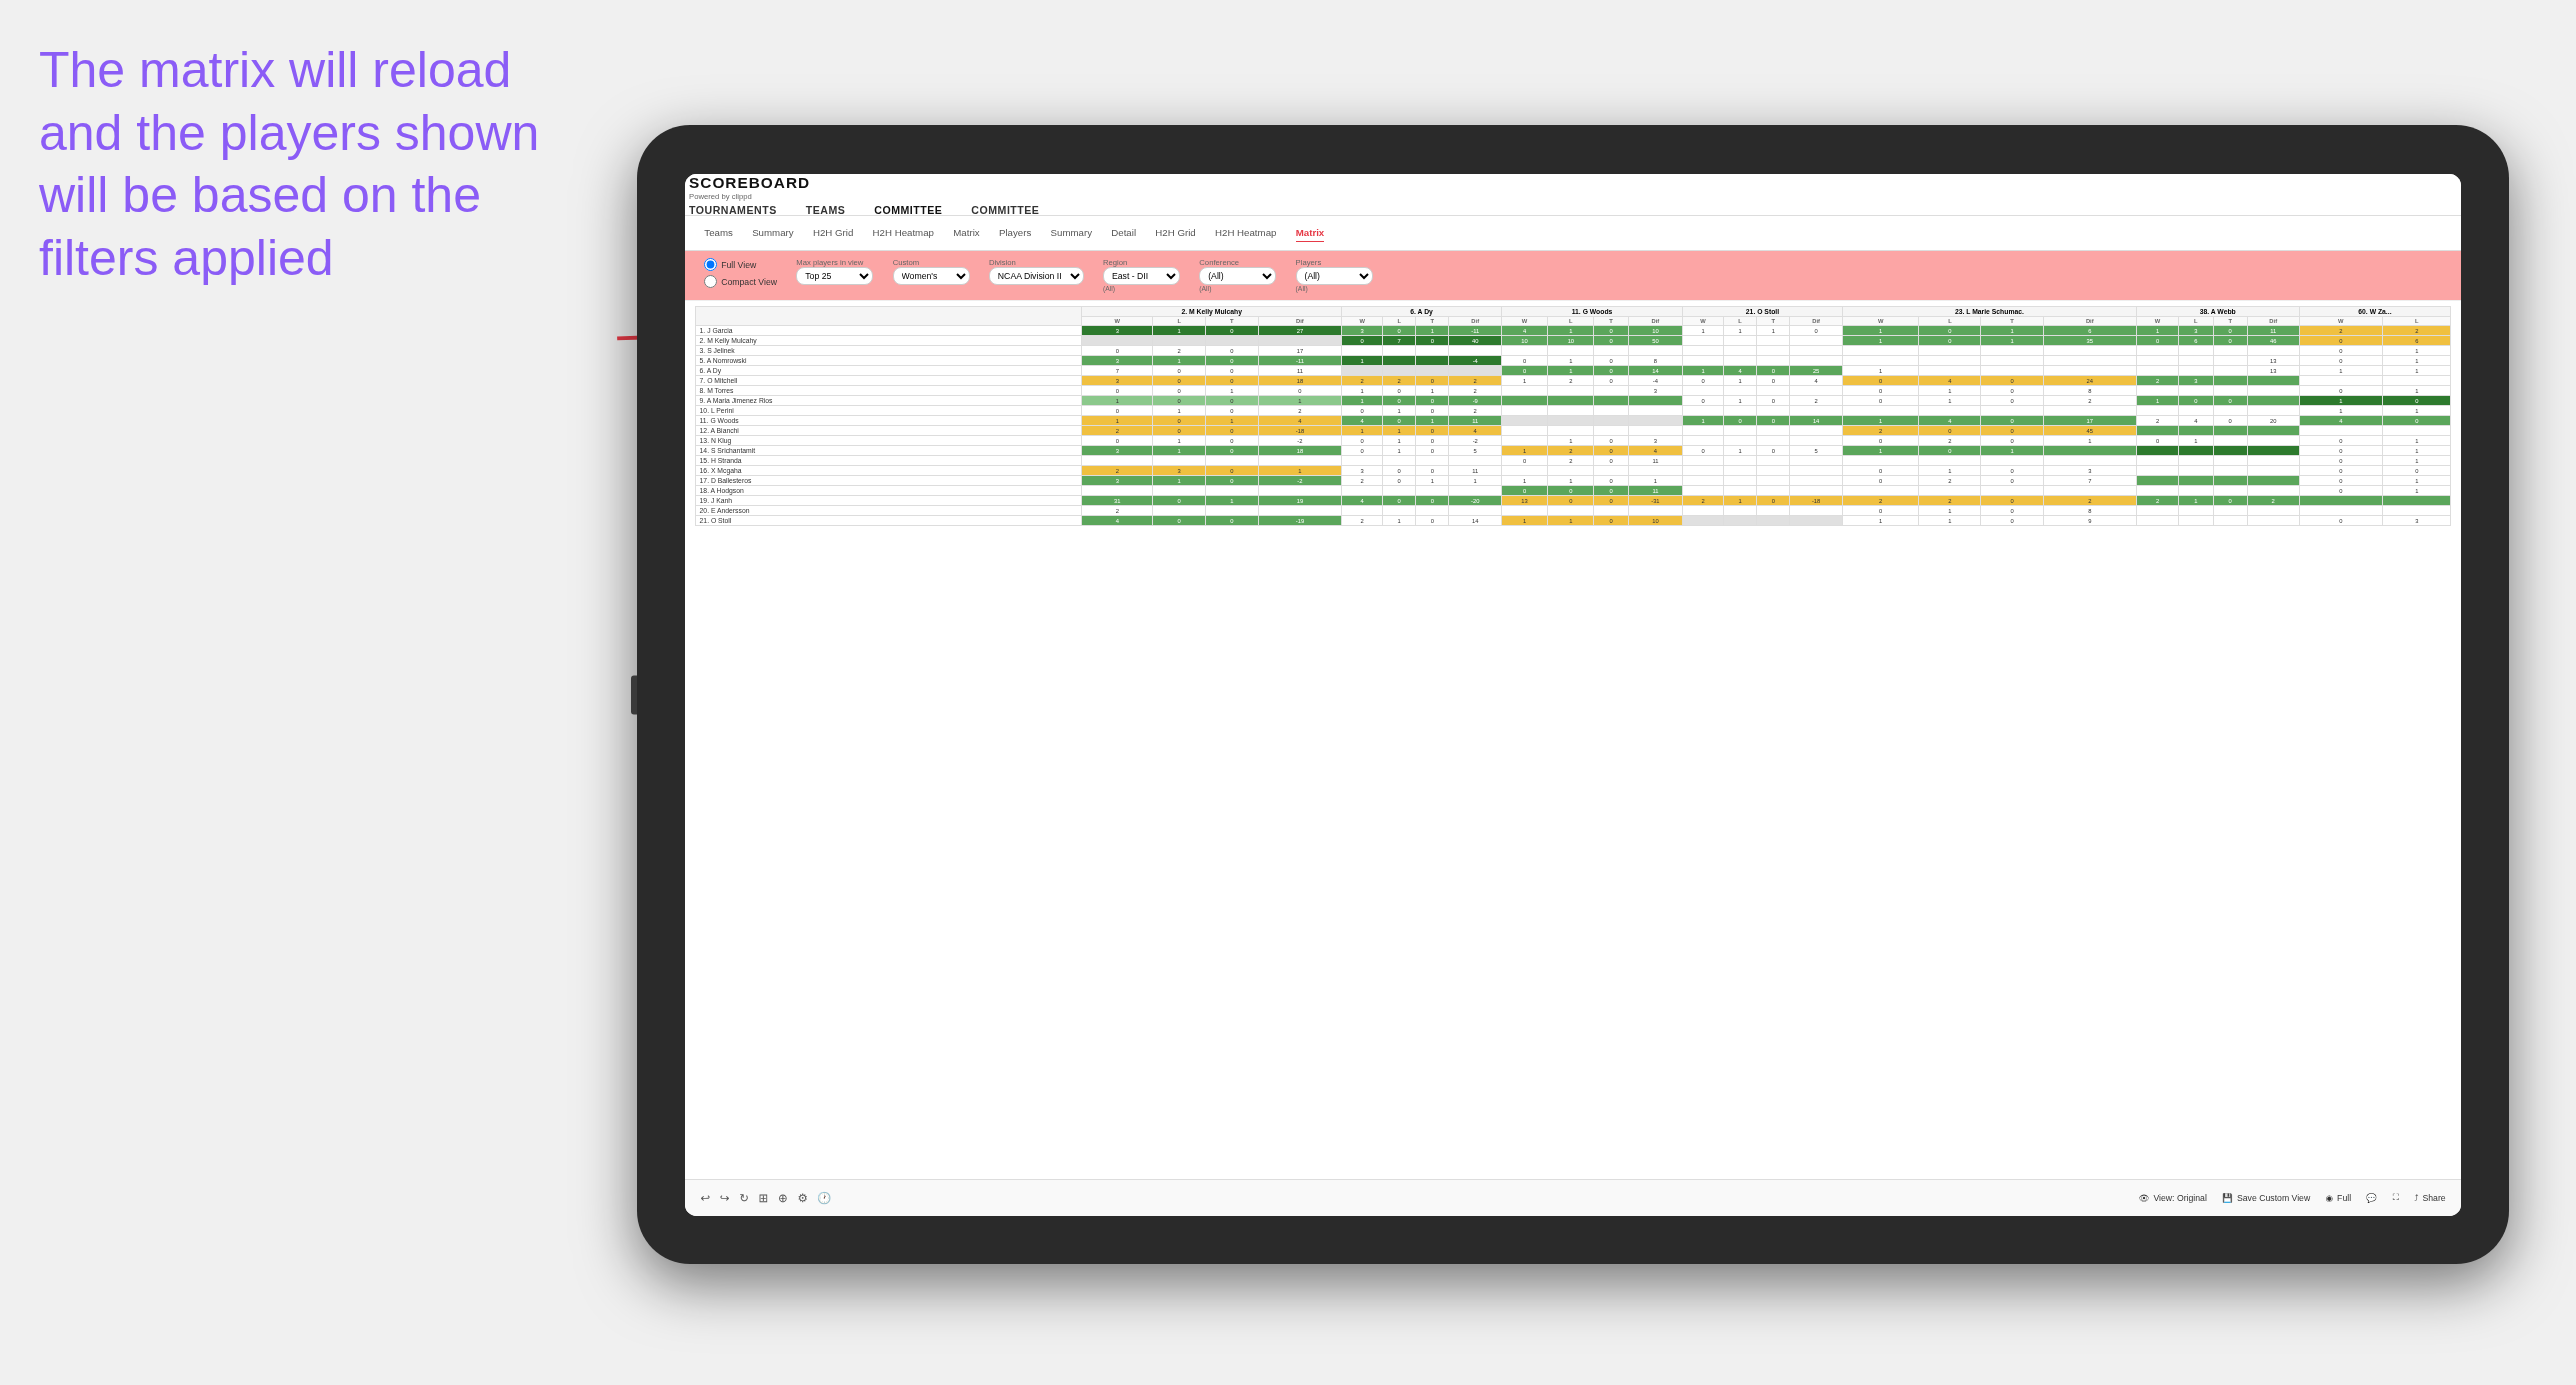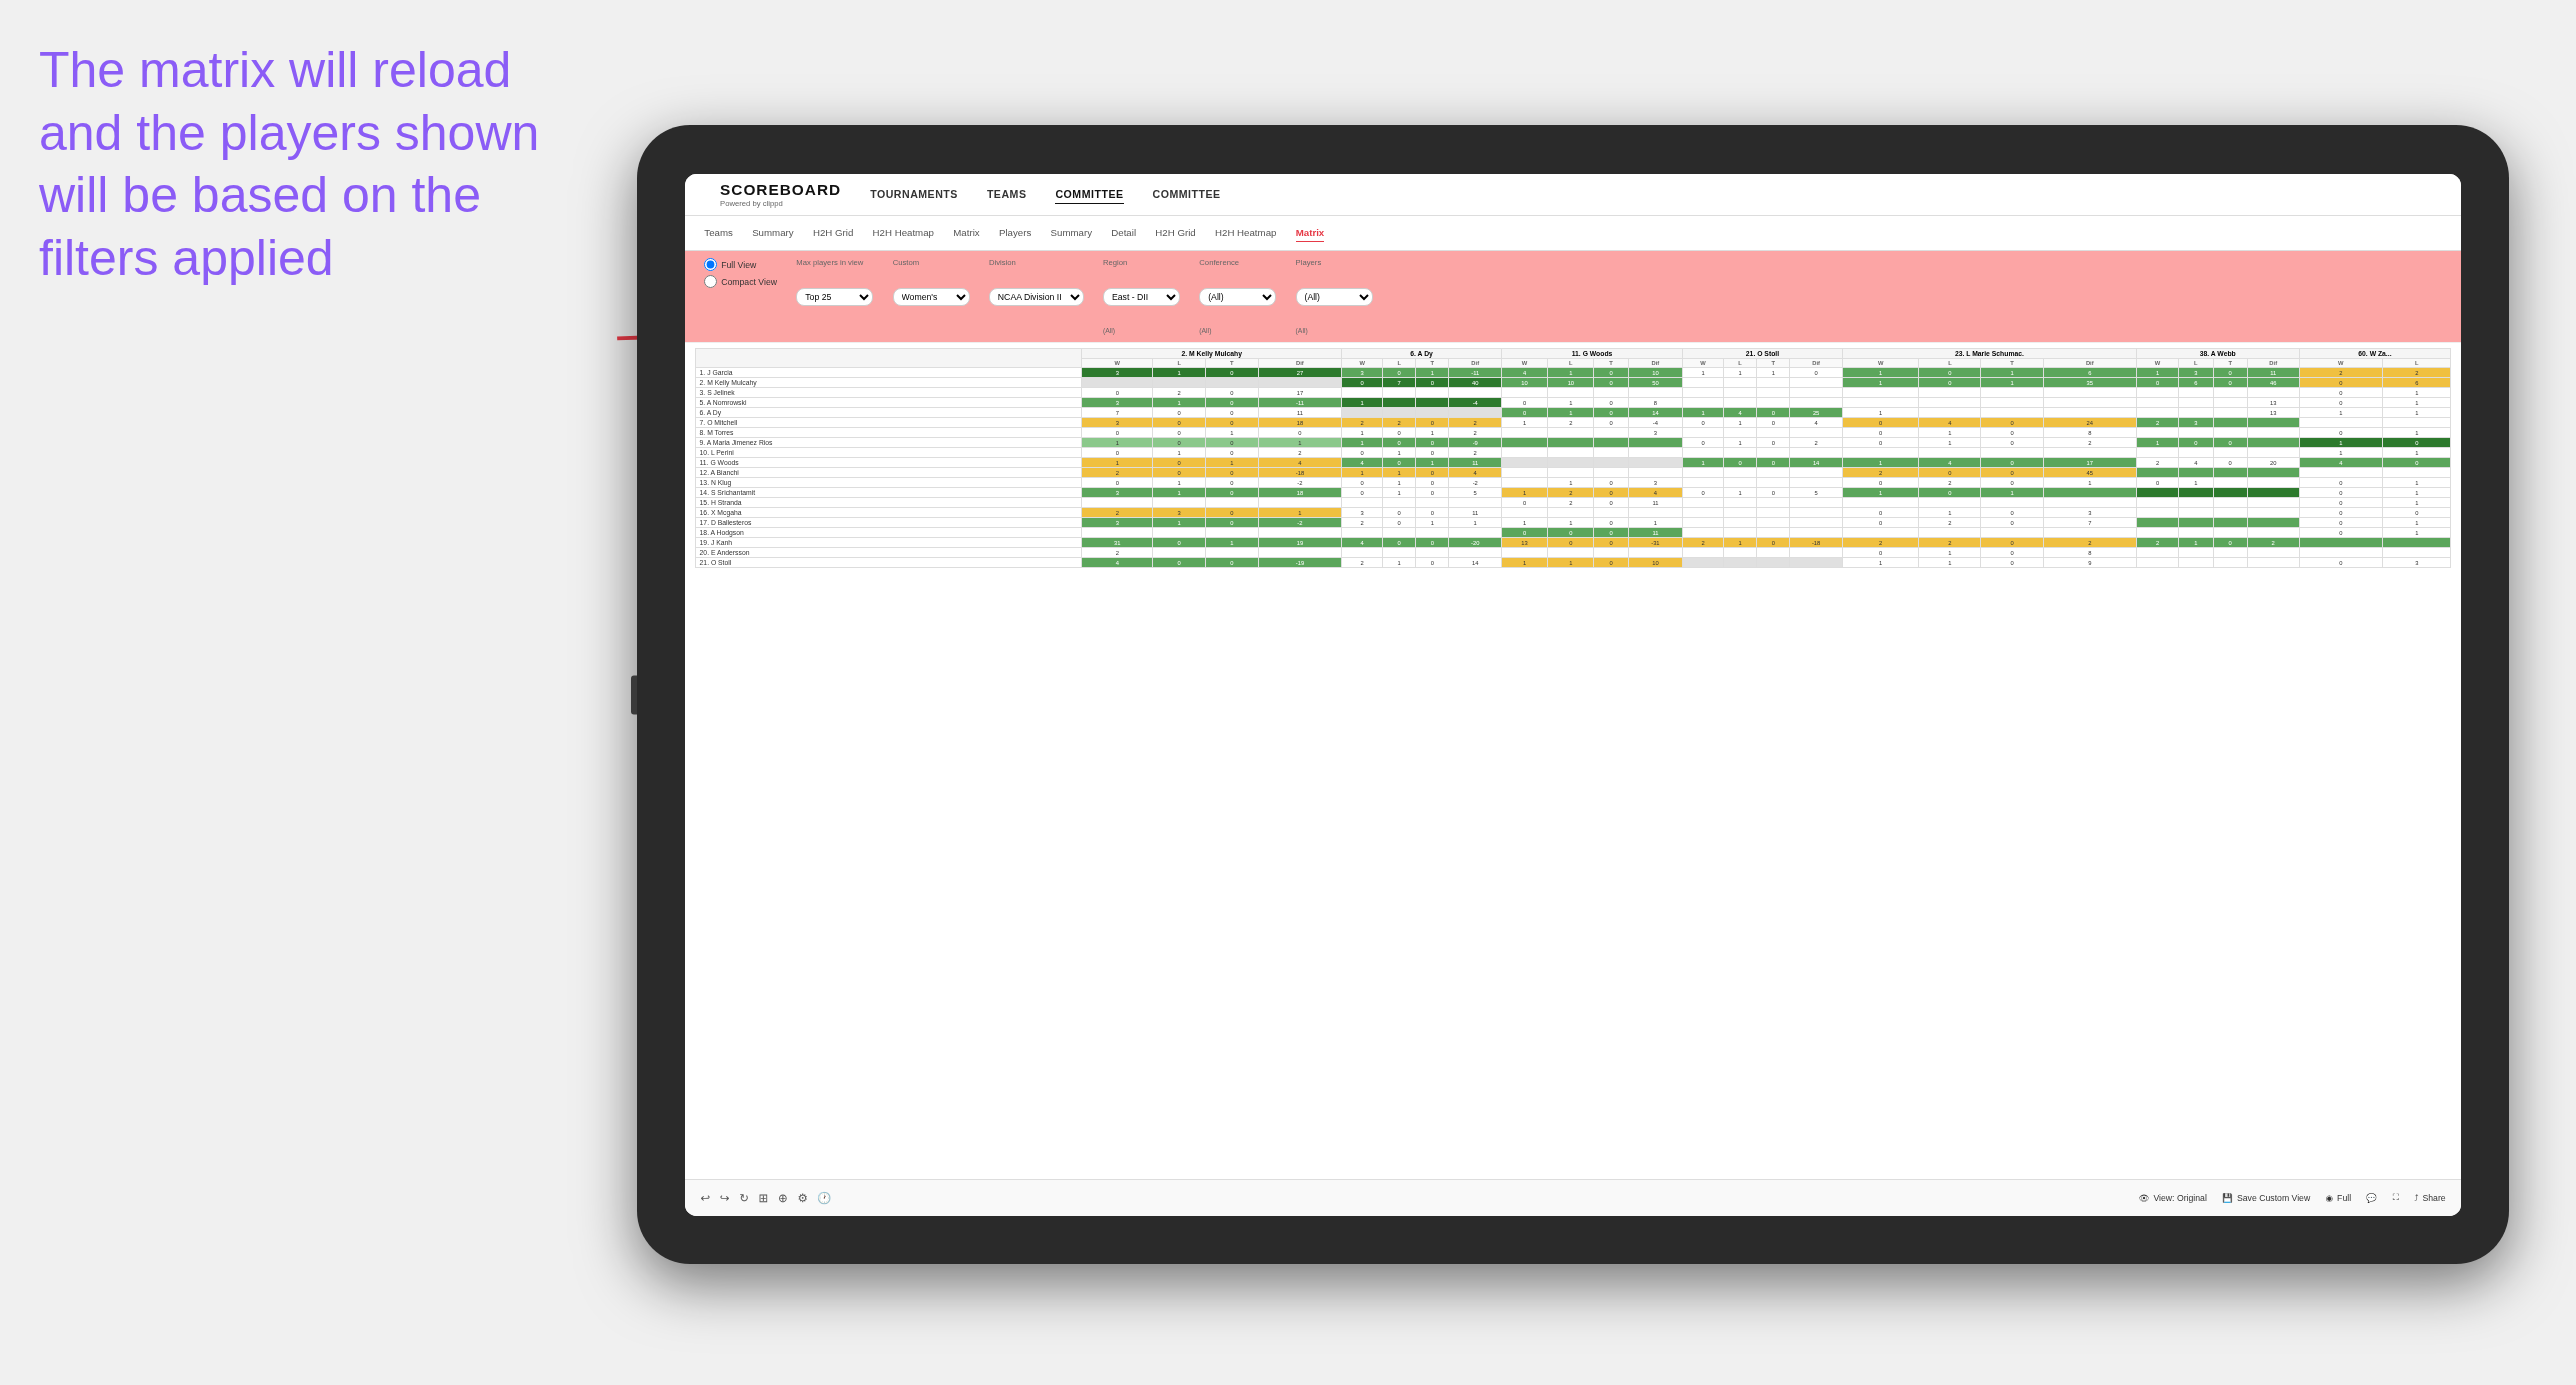--- a/index.html
+++ b/index.html
@@ -55,26 +55,27 @@
       background: #fff;
       border-radius: 11.6px;
       overflow: hidden;
       display: flex;
       flex-direction: column;
     }
 
     
     .nav-bar {
       display: flex;
-      align-items: center;
-      padding: 0 35px;
+      align-items: flex-start;
+      padding: 0 4px;
       height: 42px;
       border-bottom: 1px solid #ddd;
       background: #fff;
       flex-shrink: 0;
+      flex-direction: column;
     }
 
     .logo-area {
       display: flex;
       flex-direction: column;
       margin-right: 29px;
     }
 
     .logo-title {
       font-size: 15.4px;
@@ -155,21 +156,21 @@
 
     .radio-option {
       display: flex;
       align-items: center;
       gap: 3.9px;
     }
 
     .filter-group {
       display: flex;
       flex-direction: column;
-      gap: 21px;
+      gap: 0;
     }
 
     .filter-label {
       font-size: 7.7px;
       color: #666;
     }
 
     .filter-select {
       font-size: 8.7px;
       border: 1px solid #ccc;

